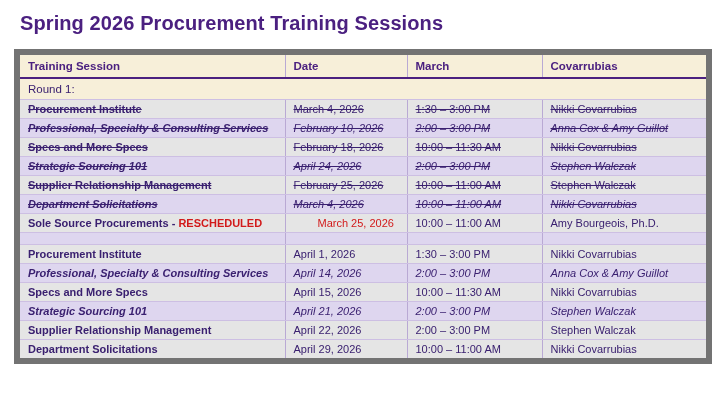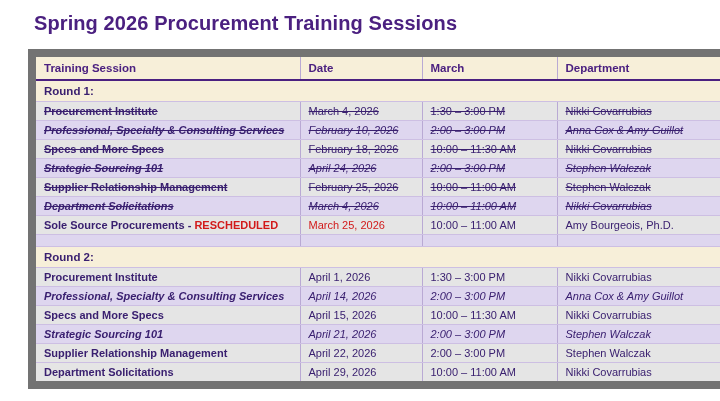--- a/index.html
+++ b/index.html
@@ -11,34 +11,34 @@
     height: 401px;
     background: #ffffff;
     font-family: "Liberation Sans", sans-serif;
     overflow: hidden;
   }
   .page {
     position: relative;
     width: 635px;
     height: 401px;
     box-sizing: border-box;
-    padding: 0 28px;
+    padding: 0 14px;
   }
   .page-title {
     font-size: 20px;
     font-weight: bold;
     color: #4b2080;
     padding: 12px 0 14px 6px;
     letter-spacing: 0.1px;
   }
   table.schedule {
     border-collapse: collapse;
     width: 692px;
     table-layout: fixed;
-    border: 8px solid #737373;
+    border: 6px solid #737373;
   }
   table.schedule col.c1 { width: 268px; }
   table.schedule col.c2 { width: 122px; }
   table.schedule col.c3 { width: 135px; }
   table.schedule col.c4 { width: 167px; }
 
   thead th {
     background: #f7efd9;
     color: #4b2080;
     font-size: 11.5px;
@@ -58,21 +58,21 @@
     border-bottom: 1px solid #cdbfe3;
     white-space: nowrap;
     overflow: hidden;
     text-overflow: ellipsis;
   }
   tbody td:last-child { border-right: none; }
 
   tr.round-head td {
     background: #f7efd9;
     color: #3a2070;
-    font-weight: bold;
+    font-weight: normal;
     font-size: 11.5px;
     padding-top: 4px;
     padding-bottom: 4px;
   }
   tr.shade td { background: #ded6ef; font-style: italic; }
   tr.plain td { background: #e5e5e5; }
   tr.spacer td {
     background: #ded6ef;
     height: 11px;
     padding: 0;
@@ -86,41 +86,42 @@
     text-decoration: line-through;
     text-decoration-thickness: 1px;
   }
   .bold-name { font-weight: bold; }
   .resched-label {
     color: #d21a1a;
     font-weight: bold;
   }
   .resched-date {
     color: #d21a1a;
+    margin-left: 24px;
   }
 </style>
 </head>
 <body>
 
 <div class="page">
   <div class="page-title">Spring 2026 Procurement Training Sessions</div>
 
   <table class="schedule">
     <colgroup>
       <col class="c1">
         <col class="c2">
         <col class="c3">
         <col class="c4">
     </colgroup>
     <thead>
       <tr>
         <th>Training Session</th>
         <th>Date</th>
         <th>March</th>
-        <th>Department</th>
+        <th>Covarrubias</th>
       </tr>
     </thead>
     <tbody id="table-body">
         <tr class="round-head">
           <td colspan="4">Round 1:</td>
         </tr>
         <tr class="plain strike">
           <td><span class="bold-name struck">Procurement Institute</span></td>
           <td><span class="struck">March 4, 2026</span></td>
           <td><span class="struck">1:30 – 3:00 PM</span></td>
@@ -161,23 +162,20 @@
           <td><span class="resched-date">March 25, 2026</span></td>
           <td><span>10:00 – 11:00 AM</span></td>
           <td><span>Amy Bourgeois, Ph.D.</span></td>
         </tr>
         <tr class="spacer">
           <td></td>
           <td></td>
           <td></td>
           <td></td>
         </tr>
-        <tr class="round-head">
-          <td colspan="4">Round 2:</td>
-        </tr>
         <tr class="plain">
           <td><span class="bold-name">Procurement Institute</span></td>
           <td><span>April 1, 2026</span></td>
           <td><span>1:30 – 3:00 PM</span></td>
           <td><span>Nikki Covarrubias</span></td>
         </tr>
         <tr class="shade">
           <td><span class="bold-name">Professional, Specialty &amp; Consulting Services</span></td>
           <td><span>April 14, 2026</span></td>
           <td><span>2:00 – 3:00 PM</span></td>

